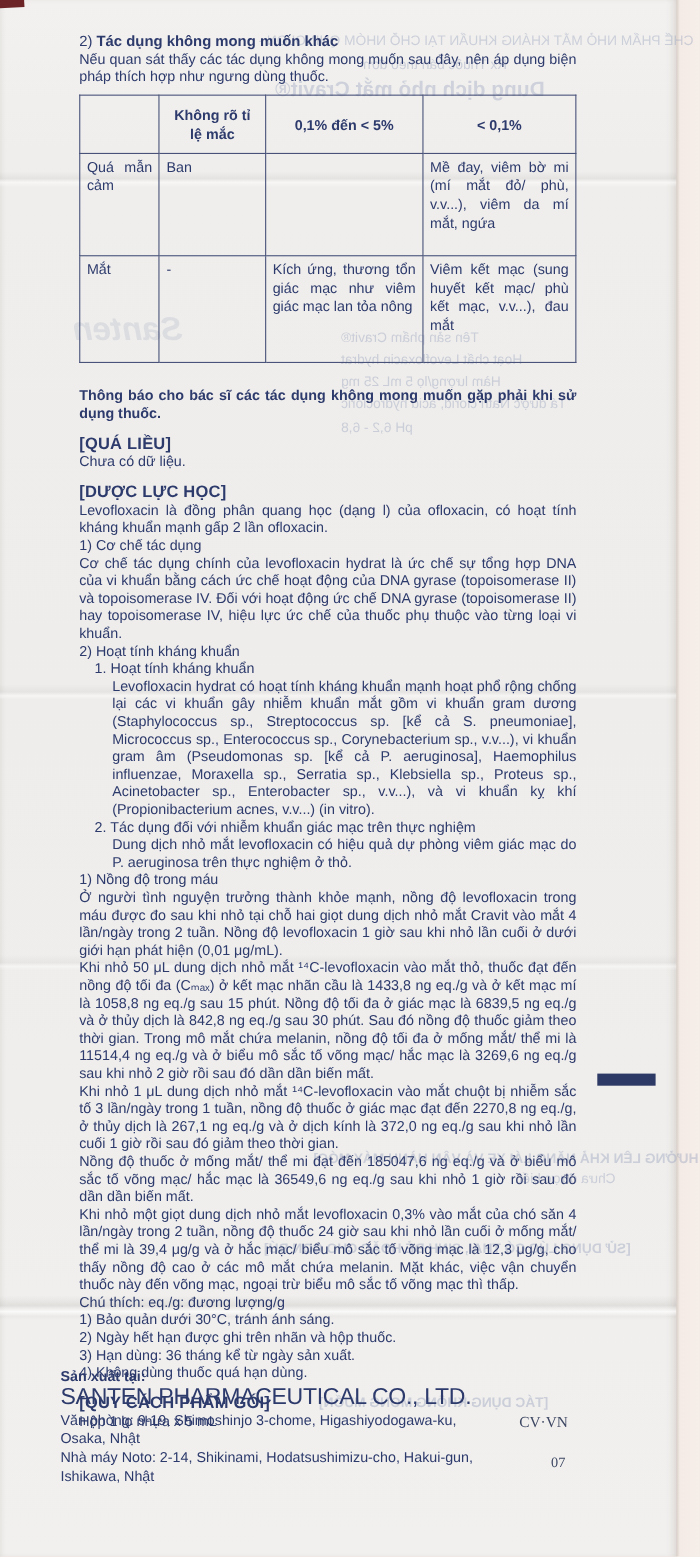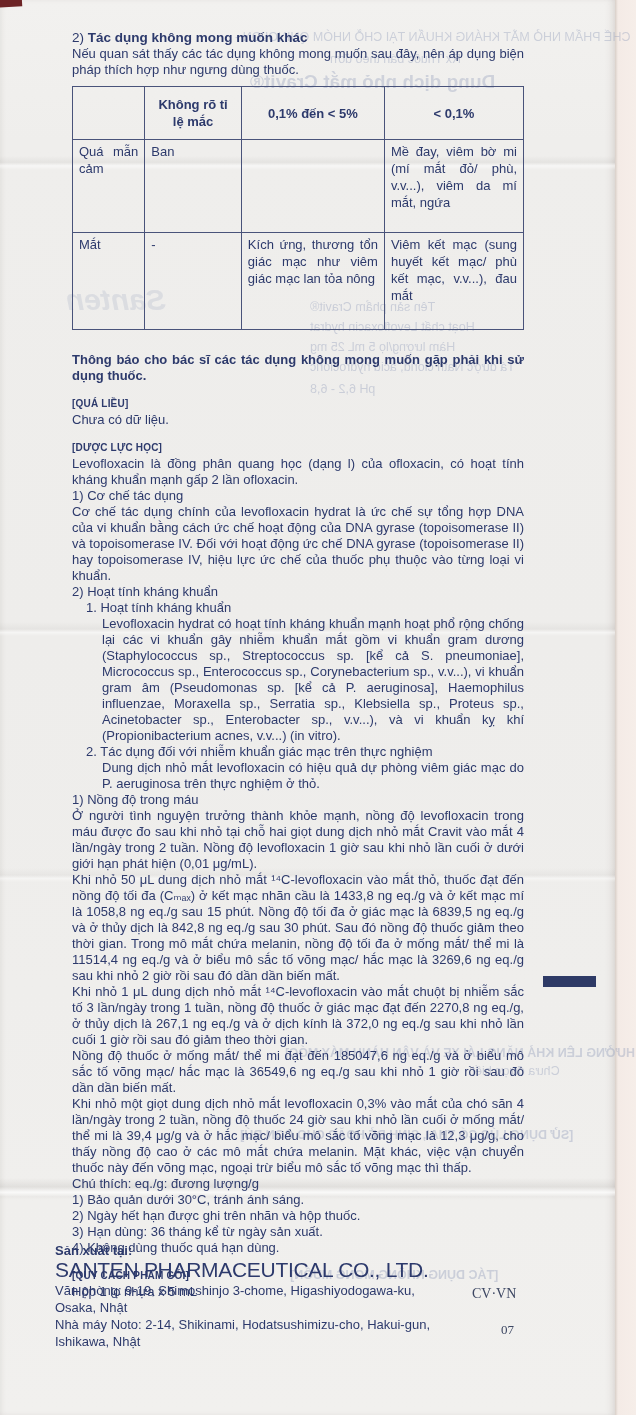--- a/index.html
+++ b/index.html
@@ -13,21 +13,21 @@
     background:linear-gradient(90deg,#d8cfc8 0,#f4ebe6 3px,#f6eee9 100%);}
   .crease{position:absolute;left:0;width:615px;height:14px;pointer-events:none;}
   .crease.c1{top:156px;background:linear-gradient(180deg,rgba(0,0,0,0) 0,rgba(90,85,80,.07) 45%,rgba(255,255,255,.5) 70%,rgba(0,0,0,0) 100%);}
   .crease.c2{top:622px;background:linear-gradient(180deg,rgba(0,0,0,0) 0,rgba(90,85,80,.06) 50%,rgba(255,255,255,.45) 75%,rgba(0,0,0,0) 100%);}
   .crease.c3{top:868px;background:linear-gradient(180deg,rgba(0,0,0,0) 0,rgba(90,85,80,.05) 50%,rgba(255,255,255,.4) 75%,rgba(0,0,0,0) 100%);}
   .crease.c4{top:1178px;height:22px;background:linear-gradient(180deg,rgba(0,0,0,0) 0,rgba(90,85,80,.10) 40%,rgba(255,255,255,.65) 65%,rgba(90,85,80,.04) 85%,rgba(0,0,0,0) 100%);}
   .corner-mark{position:absolute;left:-4px;top:-3px;width:26px;height:10px;background:#6d2426;transform:rotate(-3deg);}
   .content{position:absolute;left:72px;top:30px;width:452px;color:#2d3a6c;
     font-size:13px;line-height:16px;text-align:justify;}
   .hline{font-weight:700;font-size:13.5px;text-align:left;}
-  .bhead{font-weight:700;font-size:10px;margin-top:12px;text-align:left;letter-spacing:.2px;}
+  .bhead{font-weight:700;font-size:15px;margin-top:12px;text-align:left;letter-spacing:.2px;}
   p{margin:0;}
   .plain{text-align:left;}
   .tbl{width:100%;border-collapse:collapse;margin-top:8px;table-layout:fixed;}
   .tbl th,.tbl td{border:1.6px solid #49537a;padding:3px 6px;vertical-align:top;
     font-size:13px;line-height:17px;font-weight:400;}
   .tbl th{text-align:center;font-weight:700;vertical-align:middle;height:46px;}
   .tbl td.j{text-align:justify;margin-top:16px;}
   .tbl .c1{width:15%;}.tbl .c2{width:21%;}.tbl .c3{width:32.5%;}.tbl .c4{width:31.5%;}
   .row1 td{height:86px;}
   .row2 td{height:90px;}

